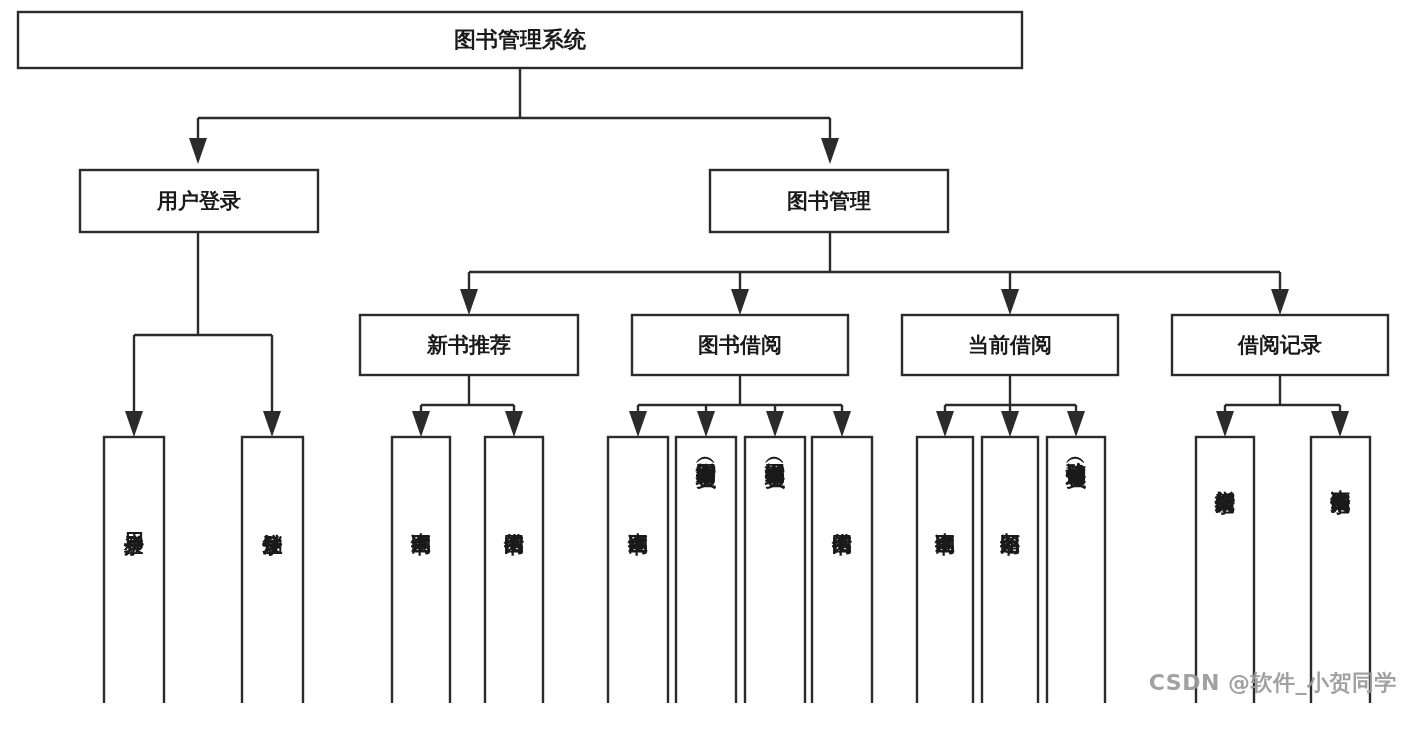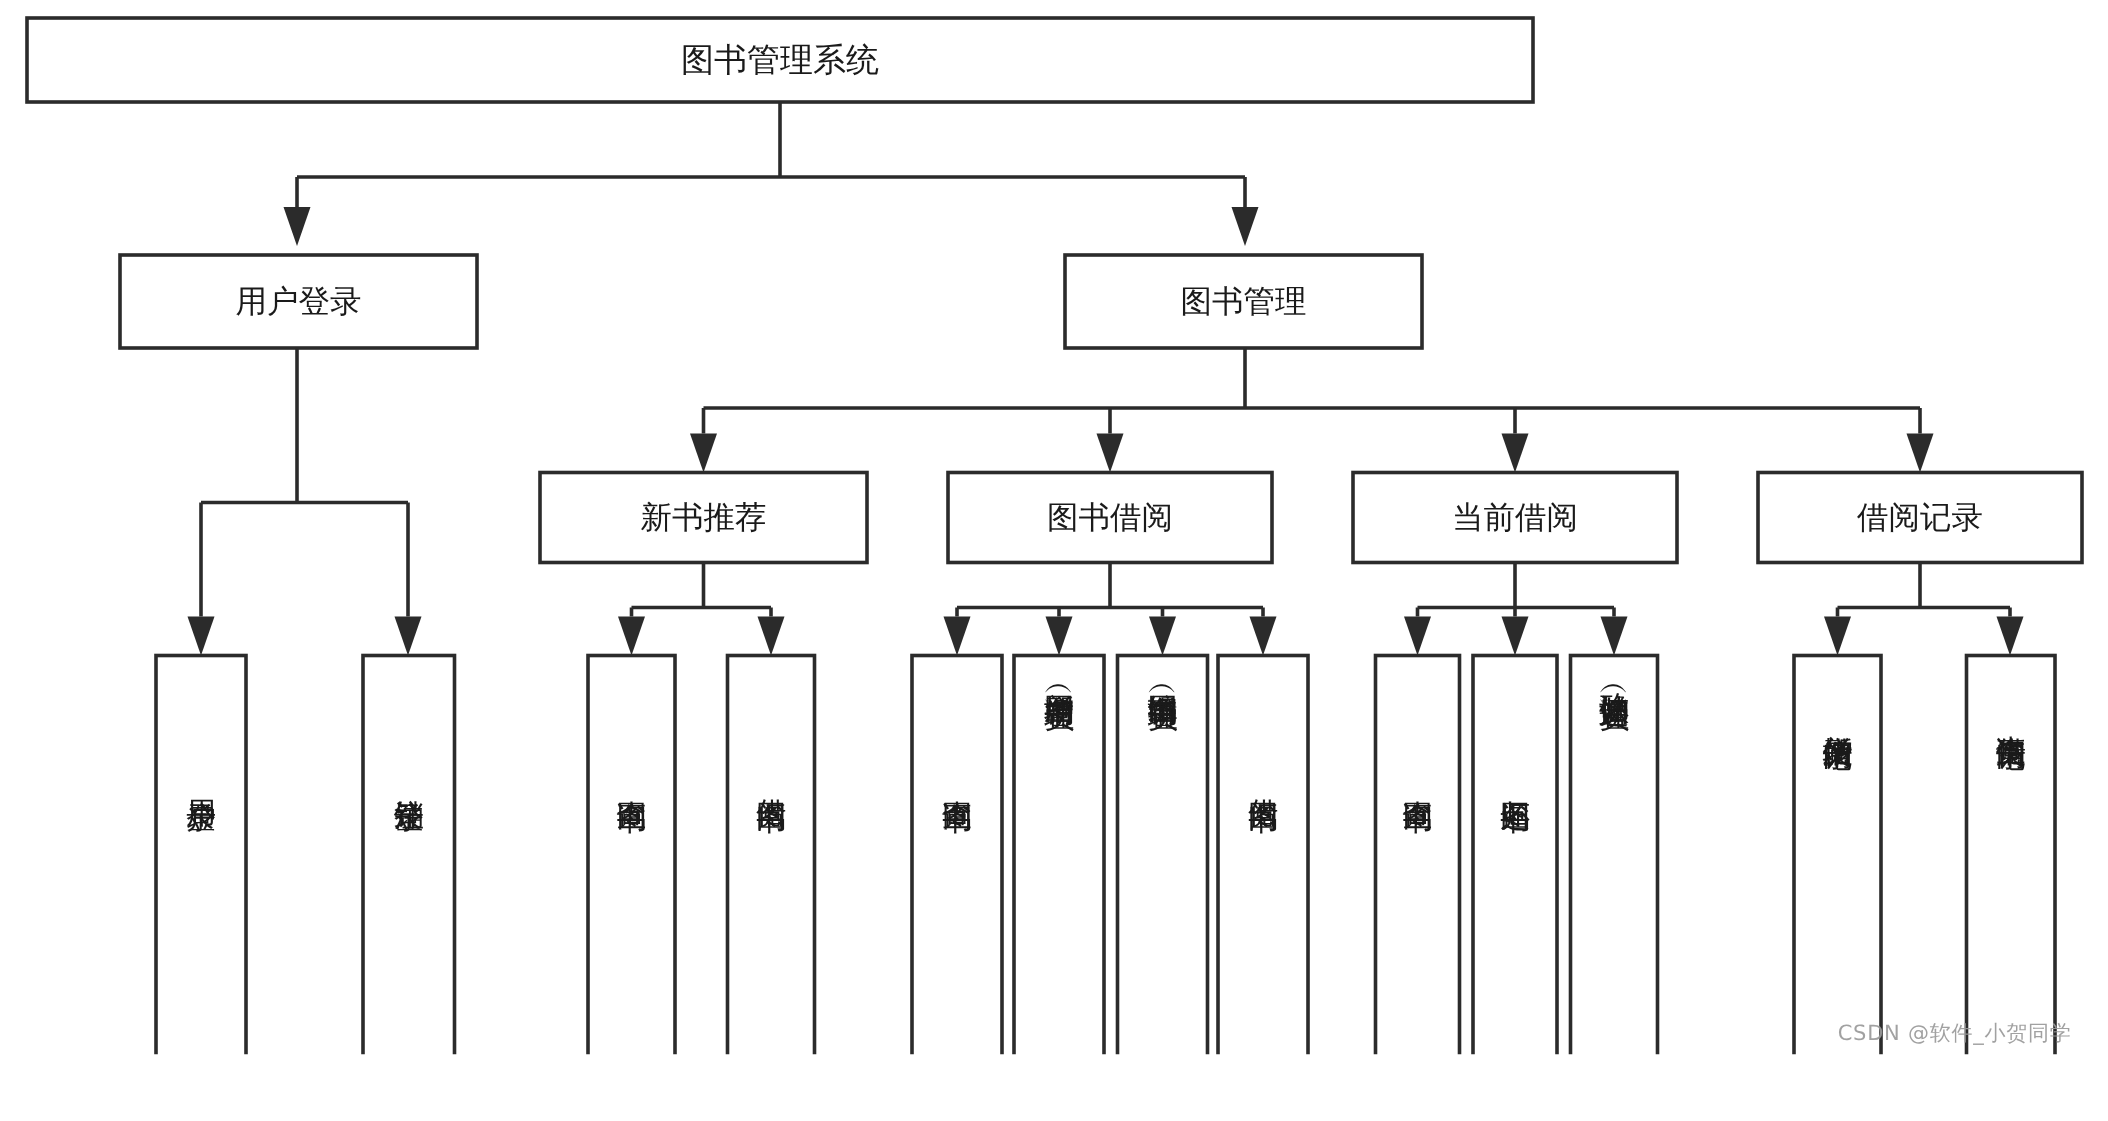--- a/index.html
+++ b/index.html
@@ -10,20 +10,21 @@
   }
   body {
     font-family: "DejaVu Sans", "Liberation Sans", sans-serif;
   }
   #diagram-root {
     position: relative;
     width: 1405px;
     height: 703px;
     background: #ffffff;
     overflow: hidden;
+    font-weight: bold;
   }
   svg#tree-svg {
     position: absolute;
     top: 0;
     left: 0;
     width: 1405px;
     height: 747px;
     display: block;
   }
   .node-rect {
@@ -69,24 +70,24 @@
     text-orientation: upright;
     font-family: "DejaVu Sans", "Liberation Sans", sans-serif;
     font-size: 20px;
     line-height: 1.06;
     color: #1a1a1a;
     letter-spacing: 1px;
     white-space: nowrap;
   }
   #watermark {
     position: absolute;
-    right: 24px;
+    right: 8px;
     bottom: 5px;
     font-family: "DejaVu Sans", "Liberation Sans", sans-serif;
-    font-size: 14px;
+    font-size: 22px;
     color: #9a9a9a;
     opacity: 0.92;
     letter-spacing: 0.5px;
     white-space: nowrap;
   }
 </style>
 </head>
 <body>
 
 <div id="diagram-root">

